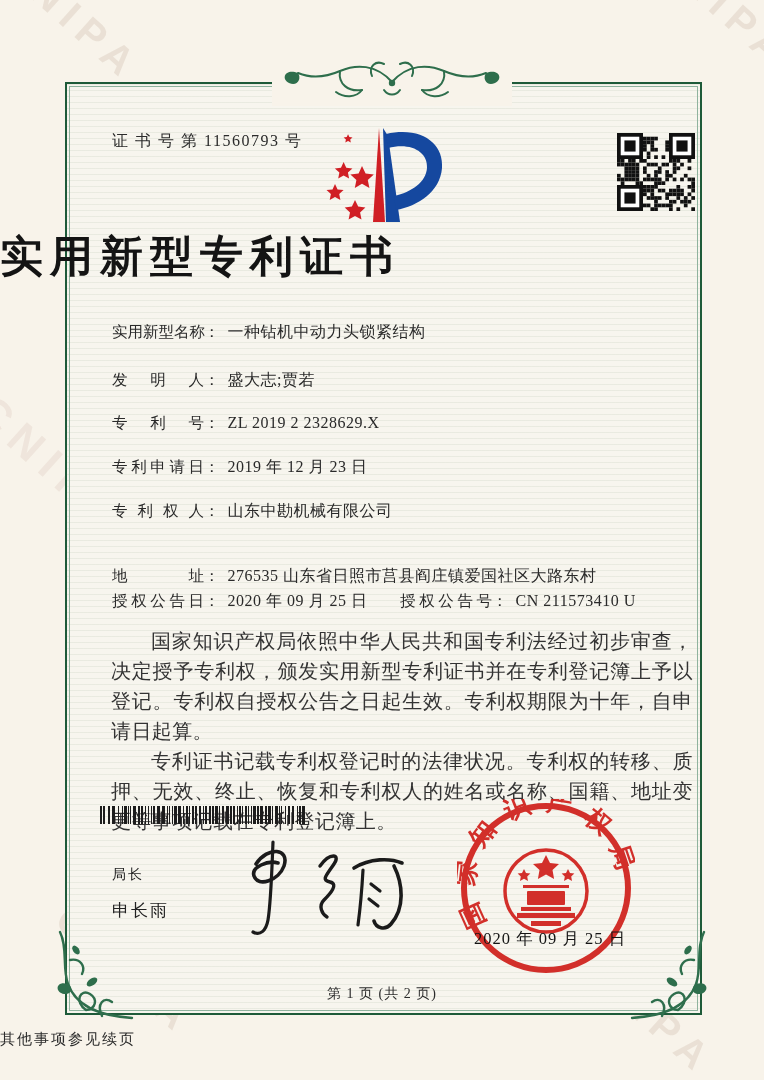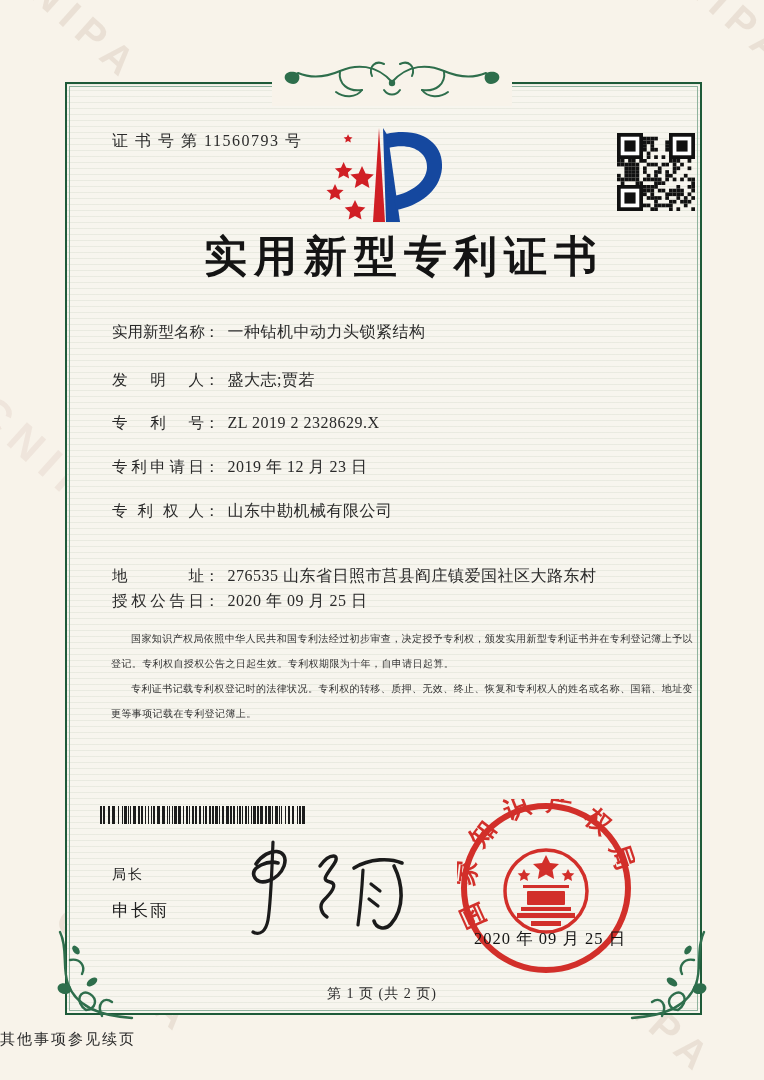--- a/index.html
+++ b/index.html
@@ -41,21 +41,21 @@
   
   .cert-no{
     position:absolute;left:112px;top:131px;
     font-size:16px;letter-spacing:1.5px;color:#2b2b2b;
   }
   .qr{position:absolute;left:617px;top:133px;width:78px;height:78px;}
   .logo{position:absolute;left:322px;top:118px;width:146px;height:116px;}
 
   .title{
     position:absolute;left:0;top:228px;width:604px;
-    text-align:right;font-size:43px;font-weight:bold;color:#141414;
+    text-align:left;font-size:43px;font-weight:bold;color:#141414;
     letter-spacing:7px;
   }
 
   
   .field-row{
     position:absolute;left:112px;width:590px;
     font-size:16px;color:#2a2a2a;white-space:nowrap;
   }
   .flabel{
     display:inline-block;width:92px;
@@ -63,21 +63,21 @@
     text-align:justify;text-align-last:justify;
     vertical-align:bottom;
   }
   .fcolon{display:inline-block;margin-right:8px;font-size:15.5px;}
   .fvalue{font-size:16px;letter-spacing:0.5px;}
   .grant-right{position:absolute;left:288px;top:0;white-space:nowrap;}
 
   
   .paras{
     position:absolute;left:111px;top:626px;width:582px;
-    font-size:10px;line-height:25px;color:#333;
+    font-size:20px;line-height:30px;color:#333;
     text-align:justify;letter-spacing:0.4px;
   }
   .paras p{margin:0;text-indent:2em;}
 
   
   .barcode{position:absolute;left:100px;top:806px;width:206px;height:18px;}
 
   
   .sig-title{position:absolute;left:112px;top:866px;font-size:14px;letter-spacing:2px;color:#222;}
   .sig-name{position:absolute;left:112px;top:899px;font-size:17px;letter-spacing:2px;color:#222;}
@@ -367,20 +367,23 @@
   <span class="flabel">专利申请日</span><span class="fcolon">：</span><span class="fvalue">2019 年 12 月 23 日</span>
 </div>
 <div class="field-row" style="top:501px;">
   <span class="flabel">专利权人</span><span class="fcolon">：</span><span class="fvalue">山东中勘机械有限公司</span>
 </div>
 <div class="field-row" style="top:566px;">
   <span class="flabel">地址</span><span class="fcolon">：</span><span class="fvalue">276535 山东省日照市莒县阎庄镇爱国社区大路东村</span>
 </div>
 <div class="field-row" style="top:591px;">
   <span class="flabel">授权公告日</span><span class="fcolon">：</span><span class="fvalue">2020 年 09 月 25 日</span>
+  <span class="grant-right">
+    <span class="flabel">授权公告号</span><span class="fcolon">：</span><span class="fvalue">CN 211573410 U</span>
+  </span>
 </div>
 
 <div class="paras">
   <p>国家知识产权局依照中华人民共和国专利法经过初步审查，决定授予专利权，颁发实用新型专利证书并在专利登记簿上予以登记。专利权自授权公告之日起生效。专利权期限为十年，自申请日起算。</p>
   <p>专利证书记载专利权登记时的法律状况。专利权的转移、质押、无效、终止、恢复和专利权人的姓名或名称、国籍、地址变更等事项记载在专利登记簿上。</p>
 </div>
 
 <div class="barcode">
   <svg id="bcsvg" width="206" height="18" viewBox="0 0 206 18">
       <rect x="0" y="0" width="2" height="18" fill="#1c1c1c"></rect>

